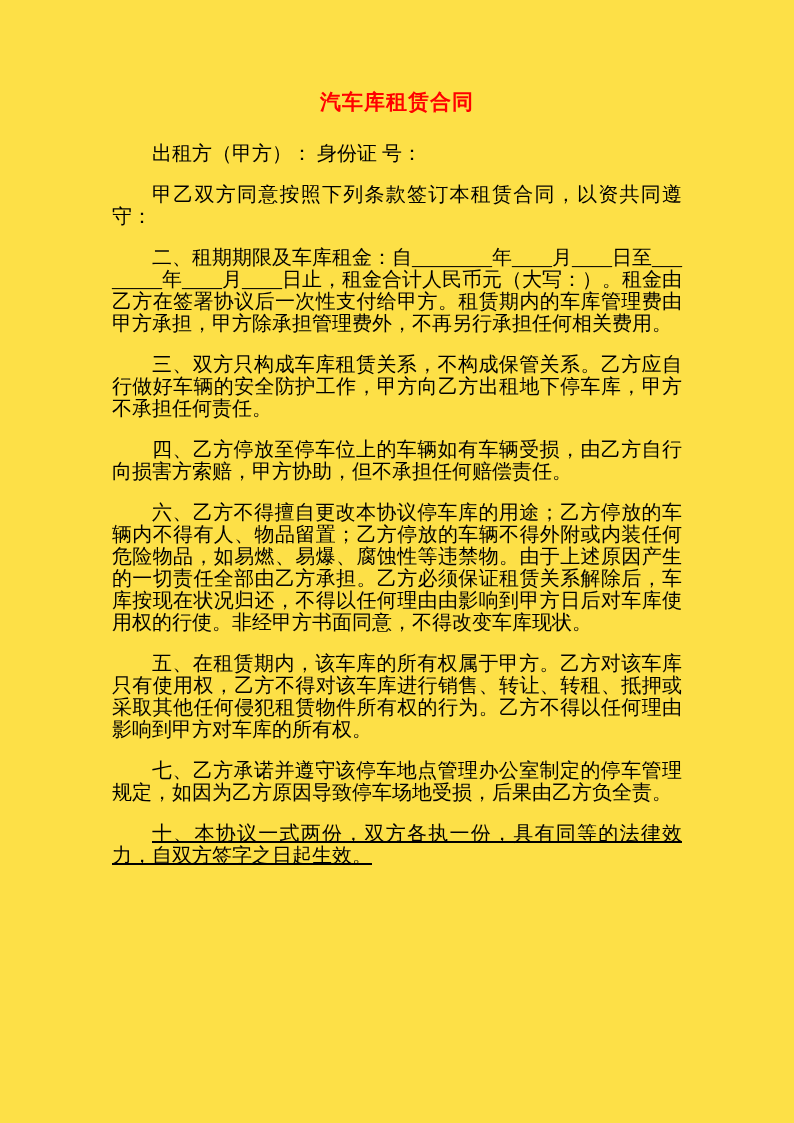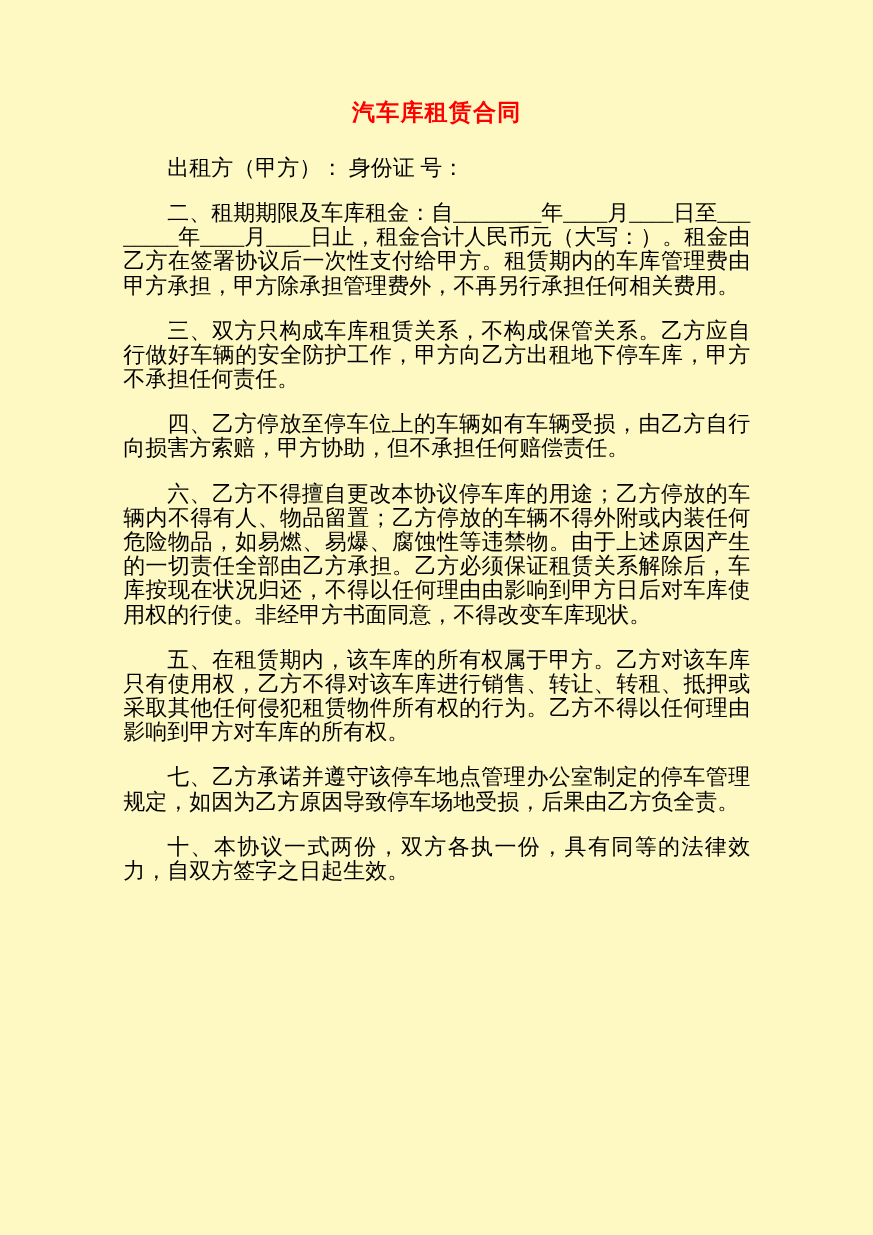--- a/index.html
+++ b/index.html
@@ -5,21 +5,21 @@
   html, body {
     margin: 0;
     padding: 0;
     background: #ffffff;
   }
   .page {
     position: relative;
     width: 794px;
     height: 1123px;
     margin: 0 auto;
-    background: #fef9c3;
+    background: #fde047;
     box-sizing: border-box;
     padding: 88px 112px 40px 112px;
     font-family: "Liberation Serif", "DejaVu Serif", serif;
     color: #000000;
     overflow: hidden;
   }
   .doc-title {
     margin: 0 0 26px 0;
     text-align: center;
     font-size: 21px;
@@ -31,29 +31,31 @@
   .para {
     margin: 0 0 19px 0;
     font-size: 20px;
     line-height: 22px;
     text-indent: 2em;
     text-align: justify;
     word-break: break-all;
   }
   .para:last-child {
     margin-bottom: 3px;
+    text-decoration: underline;
   }
 </style>
 </head>
 <body>
 
 <div class="page">
   <h1 class="doc-title">汽车库租赁合同</h1>
 
   <p class="para">出租方（甲方）：  身份证 号：</p>
+  <p class="para">甲乙双方同意按照下列条款签订本租赁合同，以资共同遵守：</p>
   <p class="para">二、租期期限及车库租金：自________年____月____日至________年____月____日止，租金合计人民币元（大写：）。租金由乙方在签署协议后一次性支付给甲方。租赁期内的车库管理费由甲方承担，甲方除承担管理费外，不再另行承担任何相关费用。</p>
   <p class="para">三、双方只构成车库租赁关系，不构成保管关系。乙方应自行做好车辆的安全防护工作，甲方向乙方出租地下停车库，甲方不承担任何责任。</p>
   <p class="para">四、乙方停放至停车位上的车辆如有车辆受损，由乙方自行向损害方索赔，甲方协助，但不承担任何赔偿责任。</p>
   <p class="para">六、乙方不得擅自更改本协议停车库的用途；乙方停放的车辆内不得有人、物品留置；乙方停放的车辆不得外附或内装任何危险物品，如易燃、易爆、腐蚀性等违禁物。由于上述原因产生的一切责任全部由乙方承担。乙方必须保证租赁关系解除后，车库按现在状况归还，不得以任何理由由影响到甲方日后对车库使用权的行使。非经甲方书面同意，不得改变车库现状。</p>
   <p class="para">五、在租赁期内，该车库的所有权属于甲方。乙方对该车库只有使用权，乙方不得对该车库进行销售、转让、转租、抵押或采取其他任何侵犯租赁物件所有权的行为。乙方不得以任何理由影响到甲方对车库的所有权。</p>
   <p class="para">七、乙方承诺并遵守该停车地点管理办公室制定的停车管理规定，如因为乙方原因导致停车场地受损，后果由乙方负全责。</p>
   <p class="para">十、本协议一式两份，双方各执一份，具有同等的法律效力，自双方签字之日起生效。</p>
 </div>
 
 </body></html>

